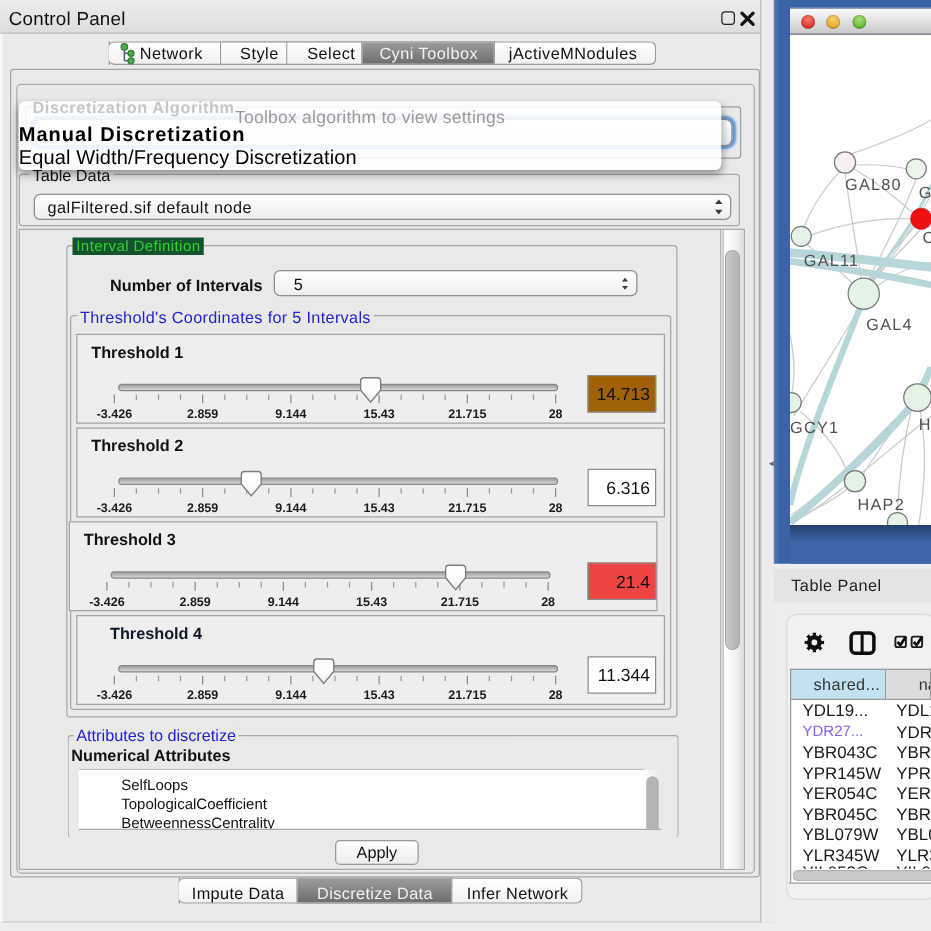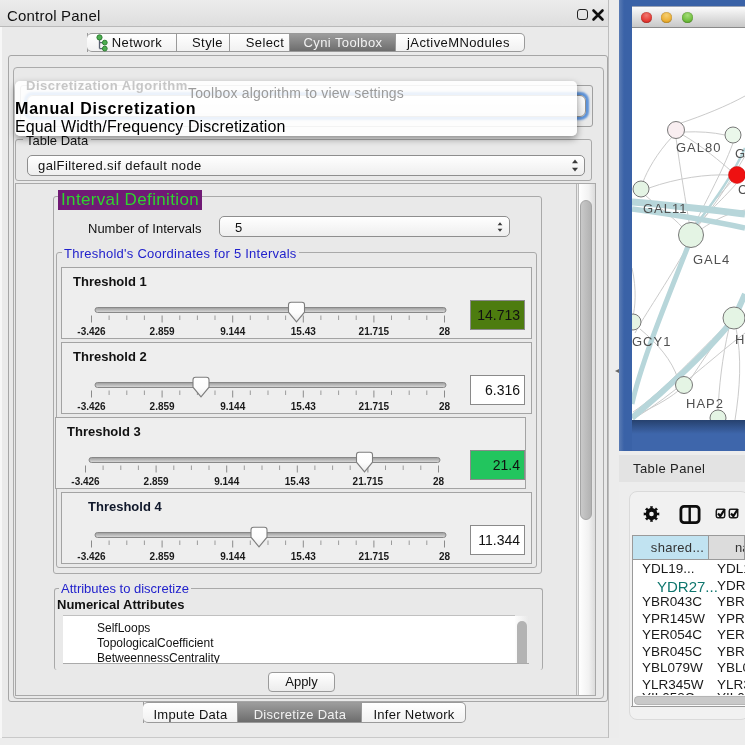--- a/index.html
+++ b/index.html
@@ -44,22 +44,22 @@
       <div class="abs" style="left:38px;top:158px;font-size:13px;letter-spacing:0.4px;color:#111;">galFiltered.sif default node</div>
       <svg class="abs" style="left:570px;top:159px;" width="10" height="13" viewBox="0 0 10 13">
         <path d="M5 0.5 L8 4.2 H2 Z" fill="#3a3a3a"></path>
         <path d="M5 12.5 L8 8.8 H2 Z" fill="#3a3a3a"></path>
       </svg>
       <div class="abs" style="left:15px;top:183px;width:581px;height:513px;border:1px solid #a9a9a9;background:#e9e9e9;"></div>
       <div class="abs" style="left:576px;top:184px;width:1px;height:511px;background:#b5b5b5;"></div>
       <div class="abs" style="left:578px;top:184px;width:17px;height:511px;background:linear-gradient(to right,#ffffff,#f2f2f2 60%,#dcdcdc);border-left:1px solid #bcbcbc;"></div>
       <div class="abs" style="left:580px;top:200px;width:12px;height:320px;border-radius:6px;background:linear-gradient(to right,#c9c9c9,#b2b2b2);border:1px solid #a5a5a5;"></div>
       <div class="abs" style="left:53px;top:196px;width:489px;height:378px;border:1px solid #a9a9a9;border-radius:3px;"></div>
-      <div class="abs" style="left:58px;top:190px;font-size:17px;letter-spacing:0.35px;color:#2fd32f;background:#701a75;padding:0 3px;">Interval Definition</div>
-      <div class="abs" style="left:88px;top:221px;font-size:13px;font-weight:normal;color:#111;">Number of Intervals</div>
+      <div class="abs" style="left:58px;top:190px;font-size:12px;letter-spacing:0.35px;color:#2fd32f;background:#14532d;padding:0 3px;">Interval Definition</div>
+      <div class="abs" style="left:88px;top:221px;font-size:13px;font-weight:bold;color:#111;">Number of Intervals</div>
       <div class="abs" style="left:219px;top:216px;width:291px;height:21px;border-radius:5px;border:1px solid #8e8e8e;background:linear-gradient(#ffffff,#eeeeee);"></div>
       <div class="abs" style="left:235px;top:220px;font-size:13px;color:#111;">5</div>
       <svg class="abs" style="left:496px;top:221px;" width="8" height="12" viewBox="0 0 10 13">
         <path d="M5 0.5 L8 4.2 H2 Z" fill="#3a3a3a"></path>
         <path d="M5 12.5 L8 8.8 H2 Z" fill="#3a3a3a"></path>
       </svg>
       <div class="abs" style="left:56px;top:252px;width:481px;height:316px;border:1px solid #a9a9a9;border-radius:3px;"></div>
       <div class="abs" style="left:62px;top:246px;font-size:13px;color:#2222cc;background:#e9e9e9;padding:0 2px;letter-spacing:0.25px;">Threshold's Coordinates for 5 Intervals</div>
       <div class="abs" style="left:61px;top:267px;width:471px;height:72px;border:1px solid #a3a3a3;background:#eeeeee;overflow:visible;">
         <div class="abs" style="left:11px;top:6px;font-size:13px;font-weight:bold;color:#111;">Threshold 1</div>
@@ -99,21 +99,21 @@
           <line x1="382.5" y1="14.5" x2="382.5" y2="21.5" stroke="#8b8b8b" stroke-width="1"></line>
           <text x="29.5" y="33.5" font-size="10" font-weight="bold" fill="#1a1a1a" text-anchor="middle" font-family="Liberation Sans">-3.426</text>
           <text x="100.1" y="33.5" font-size="10" font-weight="bold" fill="#1a1a1a" text-anchor="middle" font-family="Liberation Sans">2.859</text>
           <text x="170.7" y="33.5" font-size="10" font-weight="bold" fill="#1a1a1a" text-anchor="middle" font-family="Liberation Sans">9.144</text>
           <text x="241.3" y="33.5" font-size="10" font-weight="bold" fill="#1a1a1a" text-anchor="middle" font-family="Liberation Sans">15.43</text>
           <text x="311.9" y="33.5" font-size="10" font-weight="bold" fill="#1a1a1a" text-anchor="middle" font-family="Liberation Sans">21.715</text>
           <text x="382.5" y="33.5" font-size="10" font-weight="bold" fill="#1a1a1a" text-anchor="middle" font-family="Liberation Sans">28</text>
           <path d="M 226.5,3.8 q 0,-2.6 2.6,-2.6 h 10.8 q 2.6,0 2.6,2.6 v 7.4 l -8,9.6 l -8,-9.6 z" fill="url(#thm1)" stroke="#7d7d7d" stroke-width="1.1"></path>
         </svg>
       </div>
-      <div class="abs" style="left:470px;top:300px;width:55px;height:30px;border:1px solid #8a8a8a;background:#4d7c0f;font-size:14px;color:#111;text-align:right;line-height:29px;padding-right:4px;">14.713</div>
+      <div class="abs" style="left:470px;top:300px;width:55px;height:30px;border:1px solid #8a8a8a;background:#a16207;font-size:14px;color:#111;text-align:right;line-height:29px;padding-right:4px;">14.713</div>
       <div class="abs" style="left:61px;top:342px;width:471px;height:72px;border:1px solid #a3a3a3;background:#eeeeee;overflow:visible;">
         <div class="abs" style="left:11px;top:6px;font-size:13px;font-weight:bold;color:#111;">Threshold 2</div>
         <svg width="481" height="43" viewBox="0 0 481 43" style="position:absolute;left:0;top:33px;overflow:visible;">
           <defs>
             <linearGradient id="trk2" x1="0" y1="0" x2="0" y2="1">
               <stop offset="0" stop-color="#9a9a9a"></stop>
               <stop offset="1" stop-color="#dcdcdc"></stop>
             </linearGradient>
             <linearGradient id="thm2" x1="0" y1="0" x2="0" y2="1">
               <stop offset="0" stop-color="#ffffff"></stop>
@@ -191,21 +191,21 @@
           <line x1="382.5" y1="14.5" x2="382.5" y2="21.5" stroke="#8b8b8b" stroke-width="1"></line>
           <text x="29.5" y="33.5" font-size="10" font-weight="bold" fill="#1a1a1a" text-anchor="middle" font-family="Liberation Sans">-3.426</text>
           <text x="100.1" y="33.5" font-size="10" font-weight="bold" fill="#1a1a1a" text-anchor="middle" font-family="Liberation Sans">2.859</text>
           <text x="170.7" y="33.5" font-size="10" font-weight="bold" fill="#1a1a1a" text-anchor="middle" font-family="Liberation Sans">9.144</text>
           <text x="241.3" y="33.5" font-size="10" font-weight="bold" fill="#1a1a1a" text-anchor="middle" font-family="Liberation Sans">15.43</text>
           <text x="311.9" y="33.5" font-size="10" font-weight="bold" fill="#1a1a1a" text-anchor="middle" font-family="Liberation Sans">21.715</text>
           <text x="382.5" y="33.5" font-size="10" font-weight="bold" fill="#1a1a1a" text-anchor="middle" font-family="Liberation Sans">28</text>
           <path d="M 300.5,3.8 q 0,-2.6 2.6,-2.6 h 10.8 q 2.6,0 2.6,2.6 v 7.4 l -8,9.6 l -8,-9.6 z" fill="url(#thm3)" stroke="#7d7d7d" stroke-width="1.1"></path>
         </svg>
       </div>
-      <div class="abs" style="left:470px;top:450px;width:55px;height:30px;border:1px solid #8a8a8a;background:#22c55e;font-size:14px;color:#111;text-align:right;line-height:29px;padding-right:4px;">21.4</div>
+      <div class="abs" style="left:470px;top:450px;width:55px;height:30px;border:1px solid #8a8a8a;background:#ef4444;font-size:14px;color:#111;text-align:right;line-height:29px;padding-right:4px;">21.4</div>
       <div class="abs" style="left:61px;top:492px;width:471px;height:72px;border:1px solid #a3a3a3;background:#eeeeee;overflow:visible;">
         <div class="abs" style="left:26px;top:6px;font-size:13px;font-weight:bold;color:#0f172a;">Threshold 4</div>
         <svg width="481" height="43" viewBox="0 0 481 43" style="position:absolute;left:0;top:33px;overflow:visible;">
           <defs>
             <linearGradient id="trk4" x1="0" y1="0" x2="0" y2="1">
               <stop offset="0" stop-color="#9a9a9a"></stop>
               <stop offset="1" stop-color="#dcdcdc"></stop>
             </linearGradient>
             <linearGradient id="thm4" x1="0" y1="0" x2="0" y2="1">
               <stop offset="0" stop-color="#ffffff"></stop>
@@ -339,21 +339,21 @@
 <path d="M 77,12.6 l 2.3,2.5 l 4.6,-7.1" stroke="#0d0d0d" stroke-width="2.2"></path>
 <rect x="88.3" y="8.3" width="8.4" height="8.4" rx="1.6" stroke="#1a1a1a" stroke-width="1.5"></rect>
 <path d="M 90,12.6 l 2.3,2.5 l 4.6,-7.1" stroke="#0d0d0d" stroke-width="2.2"></path>
 </g>
 </svg>
     <div class="abs" style="left:632px;top:535px;width:77px;height:25px;background:#c1e3f1;border:1px solid #9a9a9a;font-size:13px;letter-spacing:0.3px;color:#333;text-align:center;line-height:24px;padding-left:14px;">shared...</div>
     <div class="abs" style="left:709px;top:535px;width:36px;height:25px;background:#dcdcdc;border:1px solid #9a9a9a;border-left:none;font-size:13px;color:#333;padding-left:26px;line-height:24px;overflow:hidden;">na</div>
     <div class="abs" style="left:632px;top:560px;width:131px;height:137px;background:#ffffff;border-left:1px solid #9a9a9a;overflow:hidden;">
       <div class="abs" style="left:9px;top:1.0px;font-size:13.5px;color:#1a1a1a;white-space:nowrap;">YDL19...</div>
       <div class="abs" style="left:84px;top:1.0px;font-size:13.5px;color:#1a1a1a;white-space:nowrap;">YDL194W</div>
-      <div class="abs" style="left:24px;top:17.5px;font-size:15px;color:#0f766e;white-space:nowrap;">YDR27...</div>
+      <div class="abs" style="left:9px;top:17.5px;font-size:12px;color:#8b5cf6;white-space:nowrap;">YDR27...</div>
       <div class="abs" style="left:84px;top:17.5px;font-size:13.5px;color:#1a1a1a;white-space:nowrap;">YDR277C</div>
       <div class="abs" style="left:9px;top:34.0px;font-size:13.5px;color:#1a1a1a;white-space:nowrap;">YBR043C</div>
       <div class="abs" style="left:84px;top:34.0px;font-size:13.5px;color:#1a1a1a;white-space:nowrap;">YBR043C</div>
       <div class="abs" style="left:9px;top:50.5px;font-size:13.5px;color:#1a1a1a;white-space:nowrap;">YPR145W</div>
       <div class="abs" style="left:84px;top:50.5px;font-size:13.5px;color:#1a1a1a;white-space:nowrap;">YPR145W</div>
       <div class="abs" style="left:9px;top:67.0px;font-size:13.5px;color:#1a1a1a;white-space:nowrap;">YER054C</div>
       <div class="abs" style="left:84px;top:67.0px;font-size:13.5px;color:#1a1a1a;white-space:nowrap;">YER054C</div>
       <div class="abs" style="left:9px;top:83.5px;font-size:13.5px;color:#1a1a1a;white-space:nowrap;">YBR045C</div>
       <div class="abs" style="left:84px;top:83.5px;font-size:13.5px;color:#1a1a1a;white-space:nowrap;">YBR045C</div>
       <div class="abs" style="left:9px;top:100.0px;font-size:13.5px;color:#1a1a1a;white-space:nowrap;">YBL079W</div>

